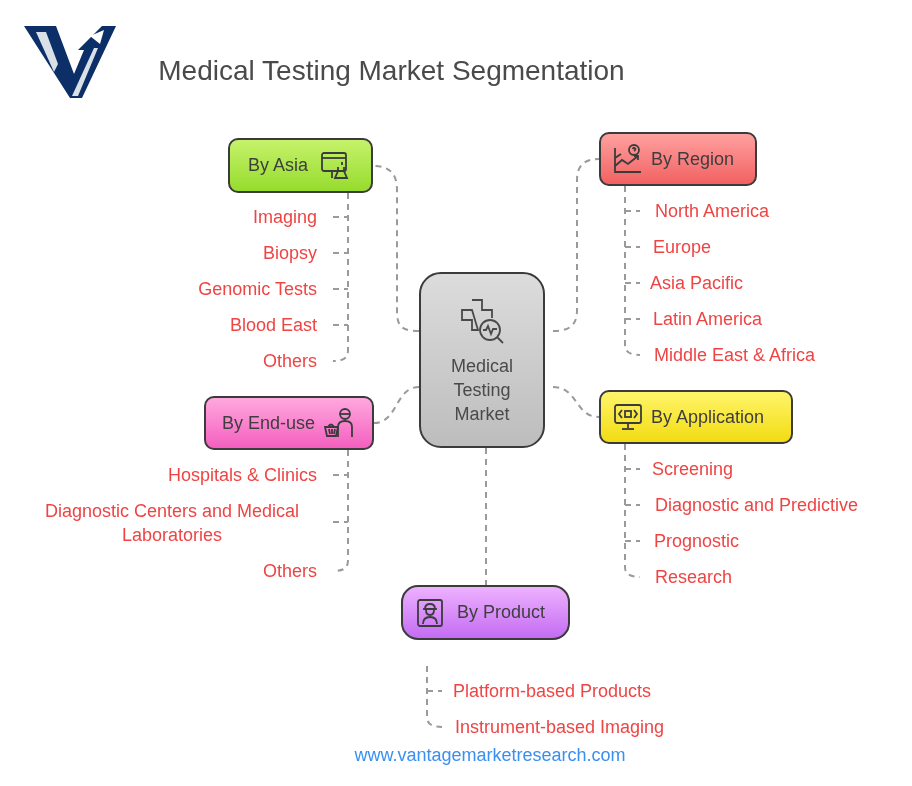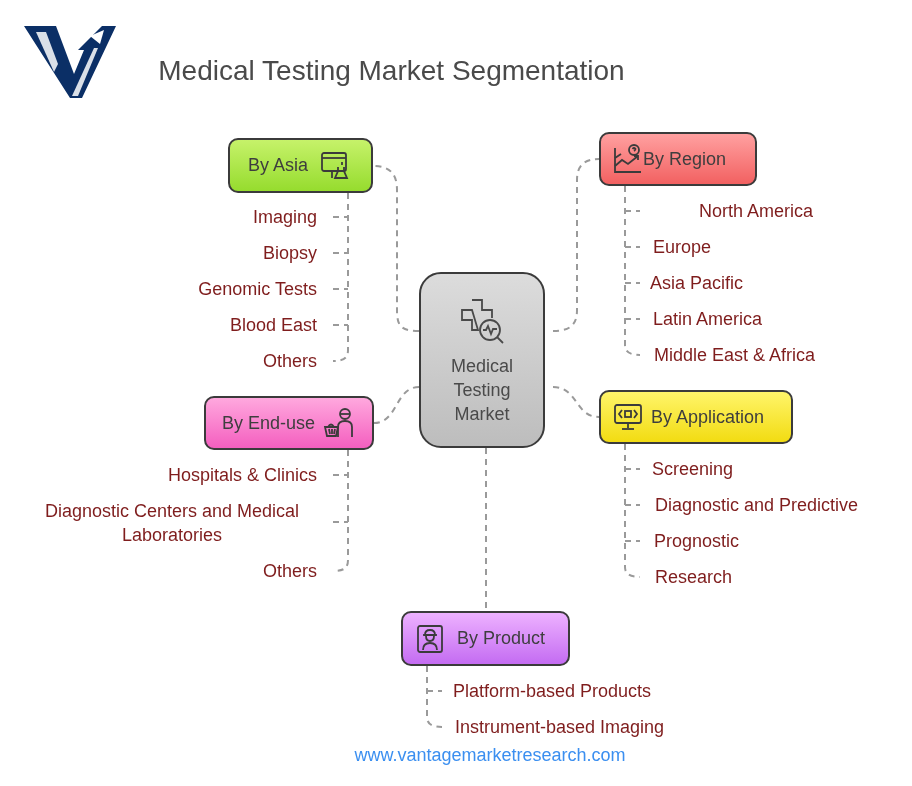--- a/index.html
+++ b/index.html
@@ -8,33 +8,33 @@
   .abs { position: absolute; }
   #connectors { position: absolute; left: 0; top: 0; width: 912px; height: 786px; }
   .title { left: 17px; width: 749px; top: 55px; text-align: center; font-size: 28px; color: #4a4a4a; }
   .logo { left: 22px; top: 22px; width: 96px; height: 80px; }
   .box { position: absolute; border: 2px solid #3b3b3b; border-radius: 10px; box-sizing: border-box;
          display: flex; align-items: center; font-size: 18px; color: #3e3e3e; }
   .box svg { flex: none; }
   .type   { left: 228px; top: 138px; width: 145px; height: 55px; background: linear-gradient(#c6f26a, #96dc2e); padding-left: 18px; }
   .type .icon { margin-left: 12px; }
   .region { left: 599px; top: 132px; width: 158px; height: 54px; background: linear-gradient(#ffa0a0, #f26161); padding-left: 12px; }
-  .region .lbl { margin-left: 0; text-align: center; }
+  .region .lbl { margin-left: 8px; text-align: center; }
   .enduse { left: 204px; top: 396px; width: 170px; height: 54px; background: linear-gradient(#ffa8de, #f45fbf); padding-left: 16px; }
   .enduse .icon { margin-left: 8px; }
   .app    { left: 599px; top: 390px; width: 194px; height: 54px; background: linear-gradient(#fff56a, #f2dc12); padding-left: 12px; }
   .app .lbl { margin-left: 8px; }
-  .product{ left: 401px; top: 611px; width: 169px; height: 55px; background: linear-gradient(#edb1ff, #c46cf2); padding-left: 12px; }
+  .product{ left: 401px; top: 585px; width: 169px; height: 55px; background: linear-gradient(#edb1ff, #c46cf2); padding-left: 12px; border-radius: 17px; }
   .product .lbl { margin-left: 12px; }
   .center { position: absolute; left: 419px; top: 272px; width: 126px; height: 176px; box-sizing: border-box;
             border: 2px solid #3b3b3b; border-radius: 22px; background: linear-gradient(#dcdcdc, #bdbdbd);
             display: flex; flex-direction: column; align-items: center; }
   .center .icon { margin-top: 24px; }
   .center .lbl { margin-top: 8px; text-align: center; font-size: 18px; line-height: 24px; color: #4a4a4a; width: 110px; }
-  .leaf { position: absolute; font-size: 18px; color: #7f1d1d; white-space: nowrap; line-height: 22px; }
+  .leaf { position: absolute; font-size: 18px; color: #ef4444; white-space: nowrap; line-height: 22px; }
   .leaf.r { text-align: right; }
   .leaf.ml { white-space: normal; text-align: center; width: 300px; line-height: 24px; }
   .footer { left: 0; width: 980px; top: 745px; text-align: center; font-size: 18px; color: #3b8ff0; }
 </style>
 </head>
 <body>
 
 <svg id="connectors" fill="none" stroke="#9a9a9a" stroke-width="2" stroke-dasharray="6,5">
 
   <path d="M419,331 C400,331 397,325 397,310 L397,190 C397,172 388,166 373,166"></path>
@@ -150,21 +150,21 @@
   </svg>
   <span class="lbl">By Product</span>
 </div>
 
 <div class="leaf r" style="right:595px; top:206px;">Imaging</div>
 <div class="leaf r" style="right:595px; top:242px;">Biopsy</div>
 <div class="leaf r" style="right:595px; top:278px;">Genomic Tests</div>
 <div class="leaf r" style="right:595px; top:314px;">Blood East</div>
 <div class="leaf r" style="right:595px; top:350px;">Others</div>
 
-<div class="leaf" style="left:655px; top:200px;margin-left:44px;">North America</div>
+<div class="leaf" style="left:655px; top:200px;">North America</div>
 <div class="leaf" style="left:653px; top:236px;">Europe</div>
 <div class="leaf" style="left:650px; top:272px;">Asia Pacific</div>
 <div class="leaf" style="left:653px; top:308px;">Latin America</div>
 <div class="leaf" style="left:654px; top:344px;">Middle East &amp; Africa</div>
 
 <div class="leaf r" style="right:595px; top:464px;">Hospitals &amp; Clinics</div>
 <div class="leaf ml" style="left:22px; top:499px;">Diagnostic Centers and Medical Laboratories</div>
 <div class="leaf r" style="right:595px; top:560px;">Others</div>
 
 <div class="leaf" style="left:652px; top:458px;">Screening</div>

